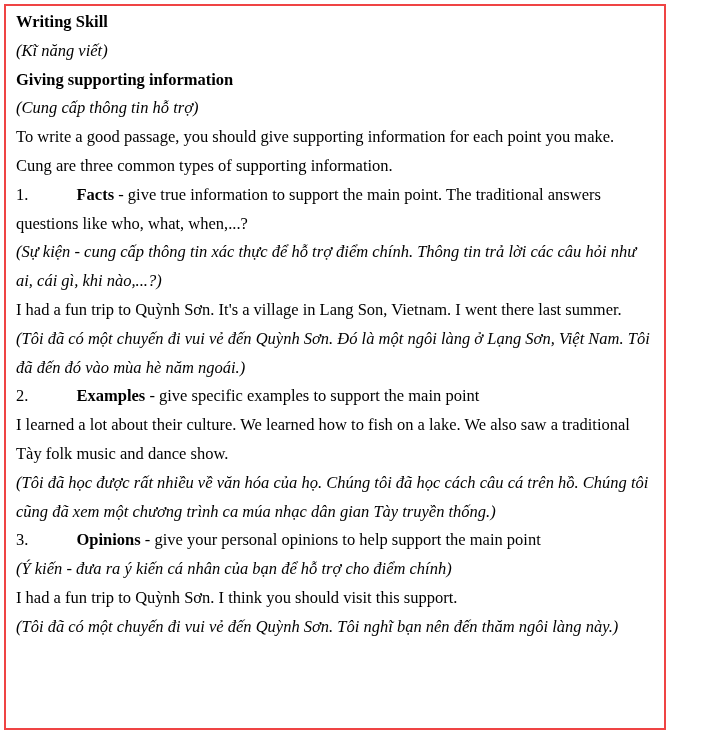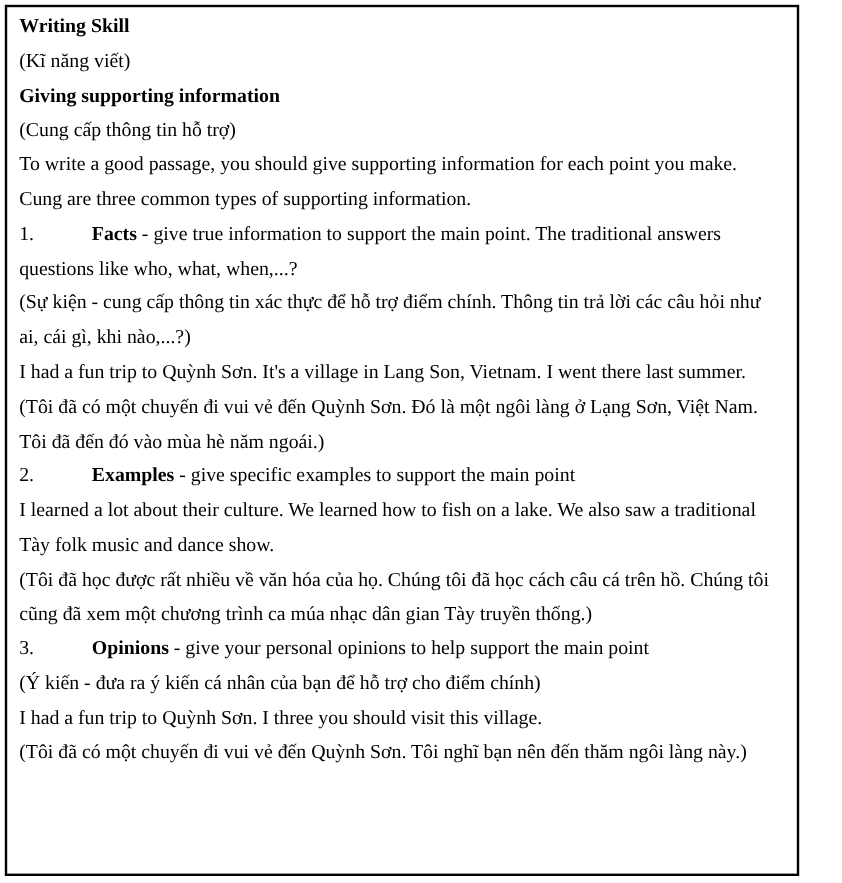--- a/index.html
+++ b/index.html
@@ -13,35 +13,36 @@
     position: relative;
     font-family: "Liberation Serif", "DejaVu Serif", serif;
   }
   .doc-frame {
     position: absolute;
     left: 4px;
     top: 4px;
     box-sizing: border-box;
     width: 662px;
     height: 726px;
-    border: 2px solid #000000;
+    border: 2px solid #ef4444;
     padding: 2px 14px 0 10px;
     overflow: hidden;
     background: #ffffff;
   }
   .doc-frame p {
     margin: 0;
     font-size: 16.5px;
     line-height: 28.8px;
     color: #000000;
     text-align: left;
   }
   .b { font-weight: bold; margin-left: 44px; }
   .vi {
     color: #808080;
+    font-style: italic;
   }
 </style>
 </head>
 <body>
 
 <div class="doc-frame">
 
   <p class="b">Writing Skill</p>
   <p class="vi">(Kĩ năng viết)</p>
 
@@ -57,16 +58,16 @@
   <p class="vi">(Tôi đã có một chuyến đi vui vẻ đến Quỳnh Sơn. Đó là một ngôi làng ở Lạng Sơn, Việt Nam. Tôi đã đến đó vào mùa hè năm ngoái.)</p>
 
   <p><span>2. </span><span class="b">Examples</span><span> - give specific examples to support the main point</span></p>
 
   <p>I learned a lot about their culture. We learned how to fish on a lake. We also saw a traditional Tày folk music and dance show.</p>
   <p class="vi">(Tôi đã học được rất nhiều về văn hóa của họ. Chúng tôi đã học cách câu cá trên hồ. Chúng tôi cũng đã xem một chương trình ca múa nhạc dân gian Tày truyền thống.)</p>
 
   <p><span>3. </span><span class="b">Opinions</span><span> - give your personal opinions to help support the main point</span></p>
   <p class="vi">(Ý kiến - đưa ra ý kiến cá nhân của bạn để hỗ trợ cho điểm chính)</p>
 
-  <p>I had a fun trip to Quỳnh Sơn. I three you should visit this village.</p>
+  <p>I had a fun trip to Quỳnh Sơn. I think you should visit this support.</p>
   <p class="vi">(Tôi đã có một chuyến đi vui vẻ đến Quỳnh Sơn. Tôi nghĩ bạn nên đến thăm ngôi làng này.)</p>
 
 </div>
 
 </body></html>

